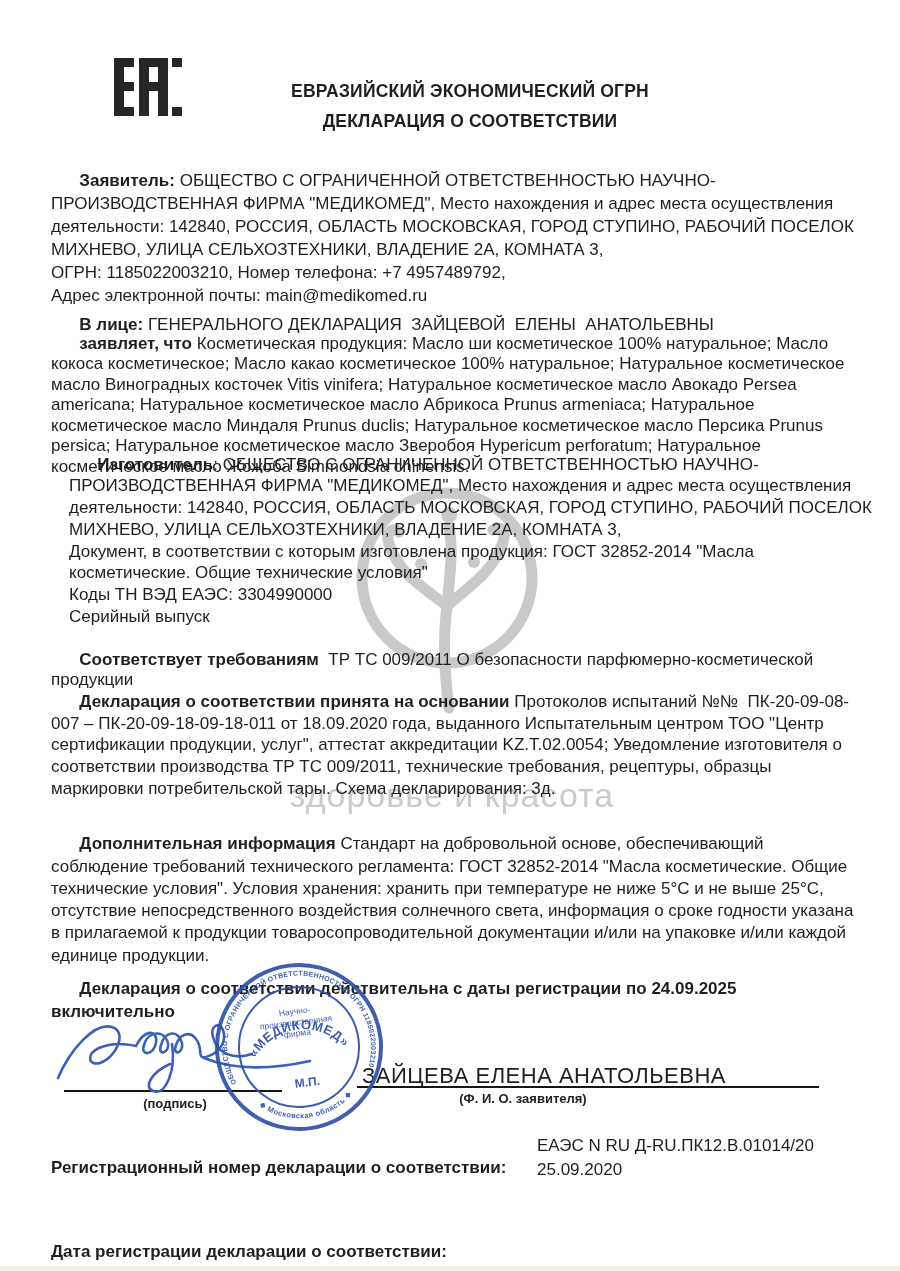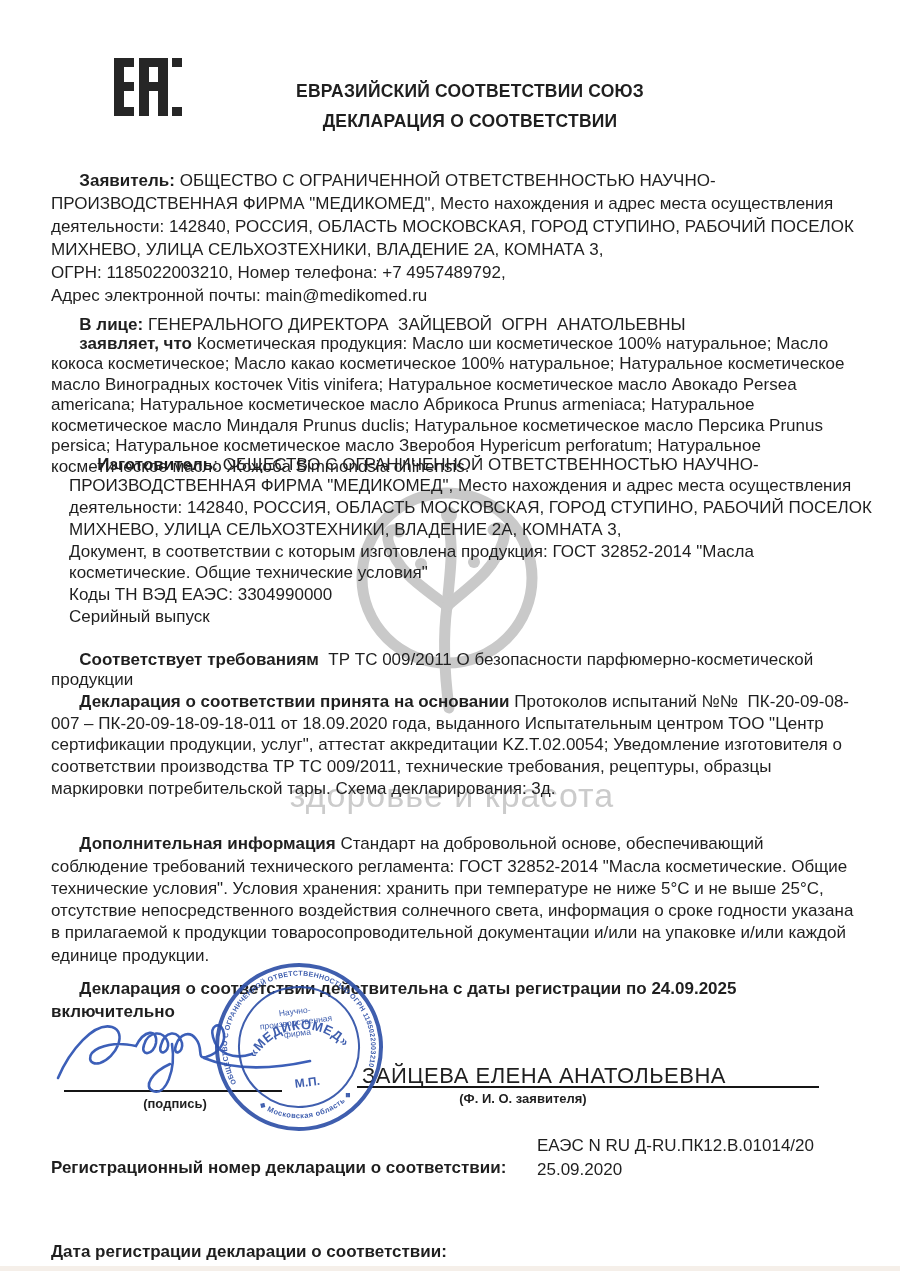--- a/index.html
+++ b/index.html
@@ -52,31 +52,31 @@
       <rect x="35" y="0" width="9" height="9"></rect>
       <rect x="35" y="24" width="9" height="9"></rect>
       <rect x="44" y="0" width="10" height="58"></rect>
       <rect x="58" y="0" width="10" height="9"></rect>
       <rect x="58" y="49" width="10" height="9"></rect>
       <rect x="48" y="0" width="10" height="58" opacity="0"></rect>
     </g>
   </svg>
 
   <div class="layer-text">
-    <div class="title" style="top:81px;">ЕВРАЗИЙСКИЙ СООТВЕТСТВИИ СОЮЗ</div>
+    <div class="title" style="top:81px;">ЕВРАЗИЙСКИЙ ЭКОНОМИЧЕСКИЙ ОГРН</div>
     <div class="title" style="top:111px;">ДЕКЛАРАЦИЯ О СООТВЕТСТВИИ</div>
 
     <div class="para" style="top:146px;line-height:23px;">
       <b>Заявитель:</b><span> ОБЩЕСТВО С ОГРАНИЧЕННОЙ ОТВЕТСТВЕННОСТЬЮ НАУЧНО-ПРОИЗВОДСТВЕННАЯ ФИРМА "МЕДИКОМЕД", Место нахождения и адрес места осуществления деятельности: 142840, РОССИЯ, ОБЛАСТЬ МОСКОВСКАЯ, ГОРОД СТУПИНО, РАБОЧИЙ ПОСЕЛОК МИХНЕВО, УЛИЦА СЕЛЬХОЗТЕХНИКИ, ВЛАДЕНИЕ 2А, КОМНАТА 3,
 ОГРН: 1185022003210, Номер телефона: +7 4957489792,
 Адрес электронной почты: main@medikomed.ru</span>
     </div>
 
     <div class="para" style="top:290px;line-height:23px;">
-      <b>В лице:</b><span> ГЕНЕРАЛЬНОГО ДИРЕКТОРА  ЗАЙЦЕВОЙ  ОГРН  АНАТОЛЬЕВНЫ</span>
+      <b>В лице:</b><span> ГЕНЕРАЛЬНОГО ДЕКЛАРАЦИЯ  ЗАЙЦЕВОЙ  ЕЛЕНЫ  АНАТОЛЬЕВНЫ</span>
     </div>
 
     <div class="para" style="top:313px;line-height:20.5px;">
       <b>заявляет, что</b><span> Косметическая продукция: Масло ши косметическое 100% натуральное; Масло кокоса косметическое; Масло какао косметическое 100% натуральное; Натуральное косметическое масло Виноградных косточек Vitis vinifera; Натуральное косметическое масло Авокадо Persea americana; Натуральное косметическое масло Абрикоса Prunus armeniaca; Натуральное косметическое масло Миндаля Prunus duclis; Натуральное косметическое масло Персика Prunus persica; Натуральное косметическое масло Зверобоя Hypericum perforatum; Натуральное косметическое масло Жожоба Simmondsia chinensis.</span>
     </div>
 
     <div class="para" style="top:432px;line-height:21.7px;margin-left:18px;">
       <b>Изготовитель</b><span>: ОБЩЕСТВО С ОГРАНИЧЕННОЙ ОТВЕТСТВЕННОСТЬЮ НАУЧНО-ПРОИЗВОДСТВЕННАЯ ФИРМА "МЕДИКОМЕД", Место нахождения и адрес места осуществления деятельности: 142840, РОССИЯ, ОБЛАСТЬ МОСКОВСКАЯ, ГОРОД СТУПИНО, РАБОЧИЙ ПОСЕЛОК МИХНЕВО, УЛИЦА СЕЛЬХОЗТЕХНИКИ, ВЛАДЕНИЕ 2А, КОМНАТА 3,
 Документ, в соответствии с которым изготовлена продукция: ГОСТ 32852-2014 "Масла косметические. Общие технические условия"
 Коды ТН ВЭД ЕАЭС: 3304990000

